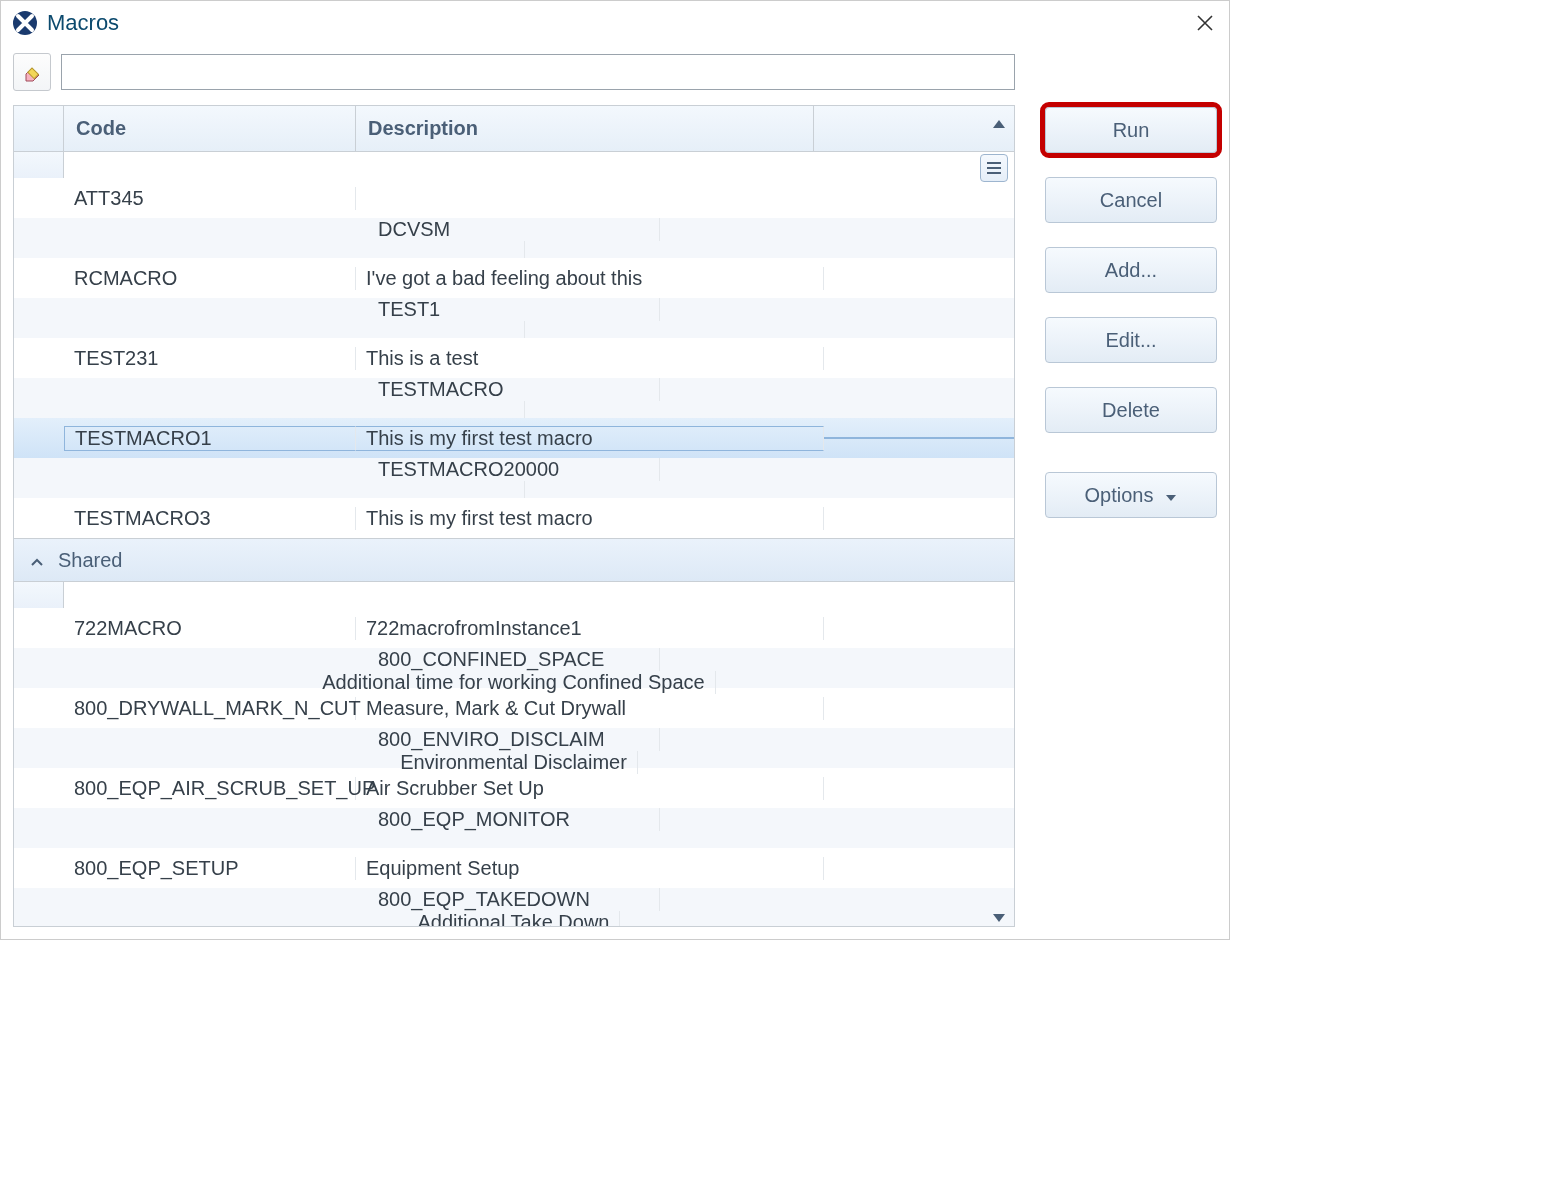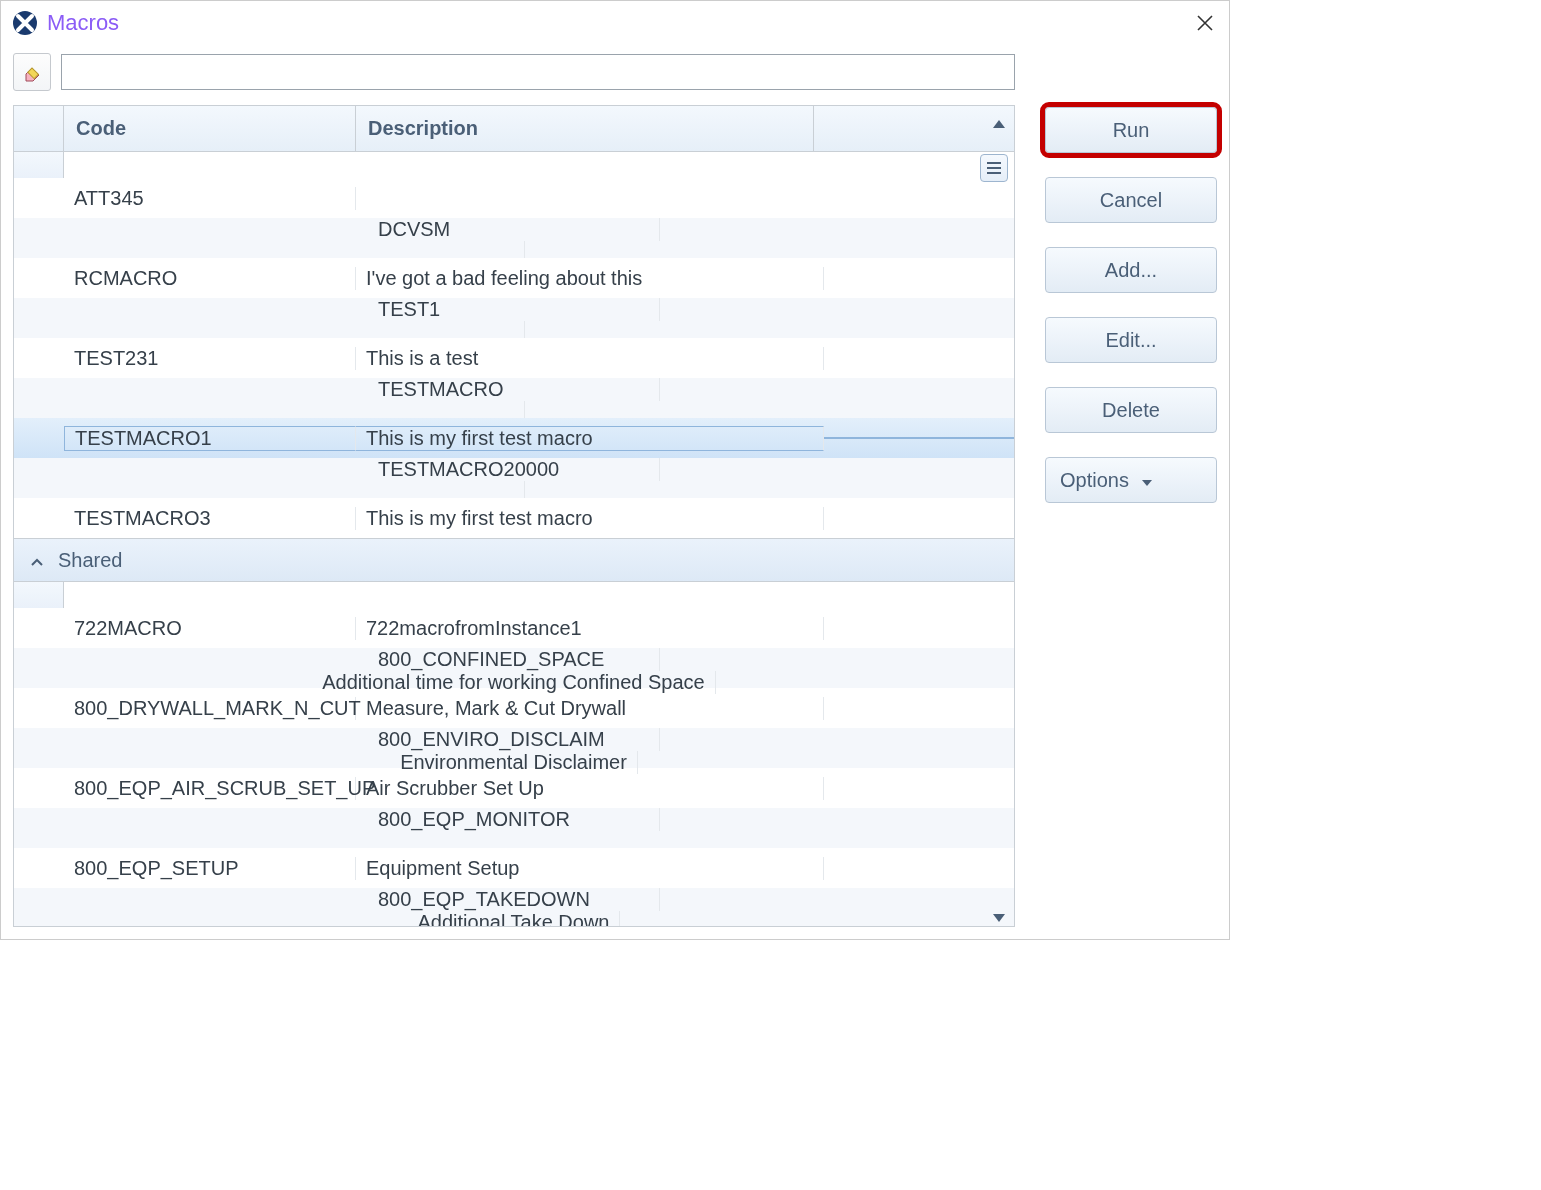--- a/index.html
+++ b/index.html
@@ -28,21 +28,21 @@
   }
   .app-icon {
     width: 28px;
     height: 28px;
     margin-right: 8px;
     display: inline-flex;
     align-items: center;
     justify-content: center;
   }
   .title-text {
-    color: #8b5cf6;
+    color: #0c4a6e;
     font-size: 22px;
     flex: 0 0 auto;
   }
   .titlebar-spacer { flex: 1; }
   .close-x {
     width: 28px;
     height: 28px;
     display: inline-flex;
     align-items: center;
     justify-content: center;
@@ -246,22 +246,23 @@
   }
   .side-btn.highlight {
     outline: 5px solid #c40000;
     outline-offset: 0;
   }
   .side-btn .caret {
     margin-left: 12px;
   }
   .side-btn .caret svg { fill: #4a5f77; }
   .options-btn {
-    justify-content: flex-start;
+    justify-content: center;
     padding: 0 14px;
+    margin-top: 15px;
   }
 </style>
 </head>
 <body>
 
 <div class="window">
 
   <div class="titlebar">
     <span class="app-icon">
       <svg width="26" height="26" viewBox="0 0 26 26">

